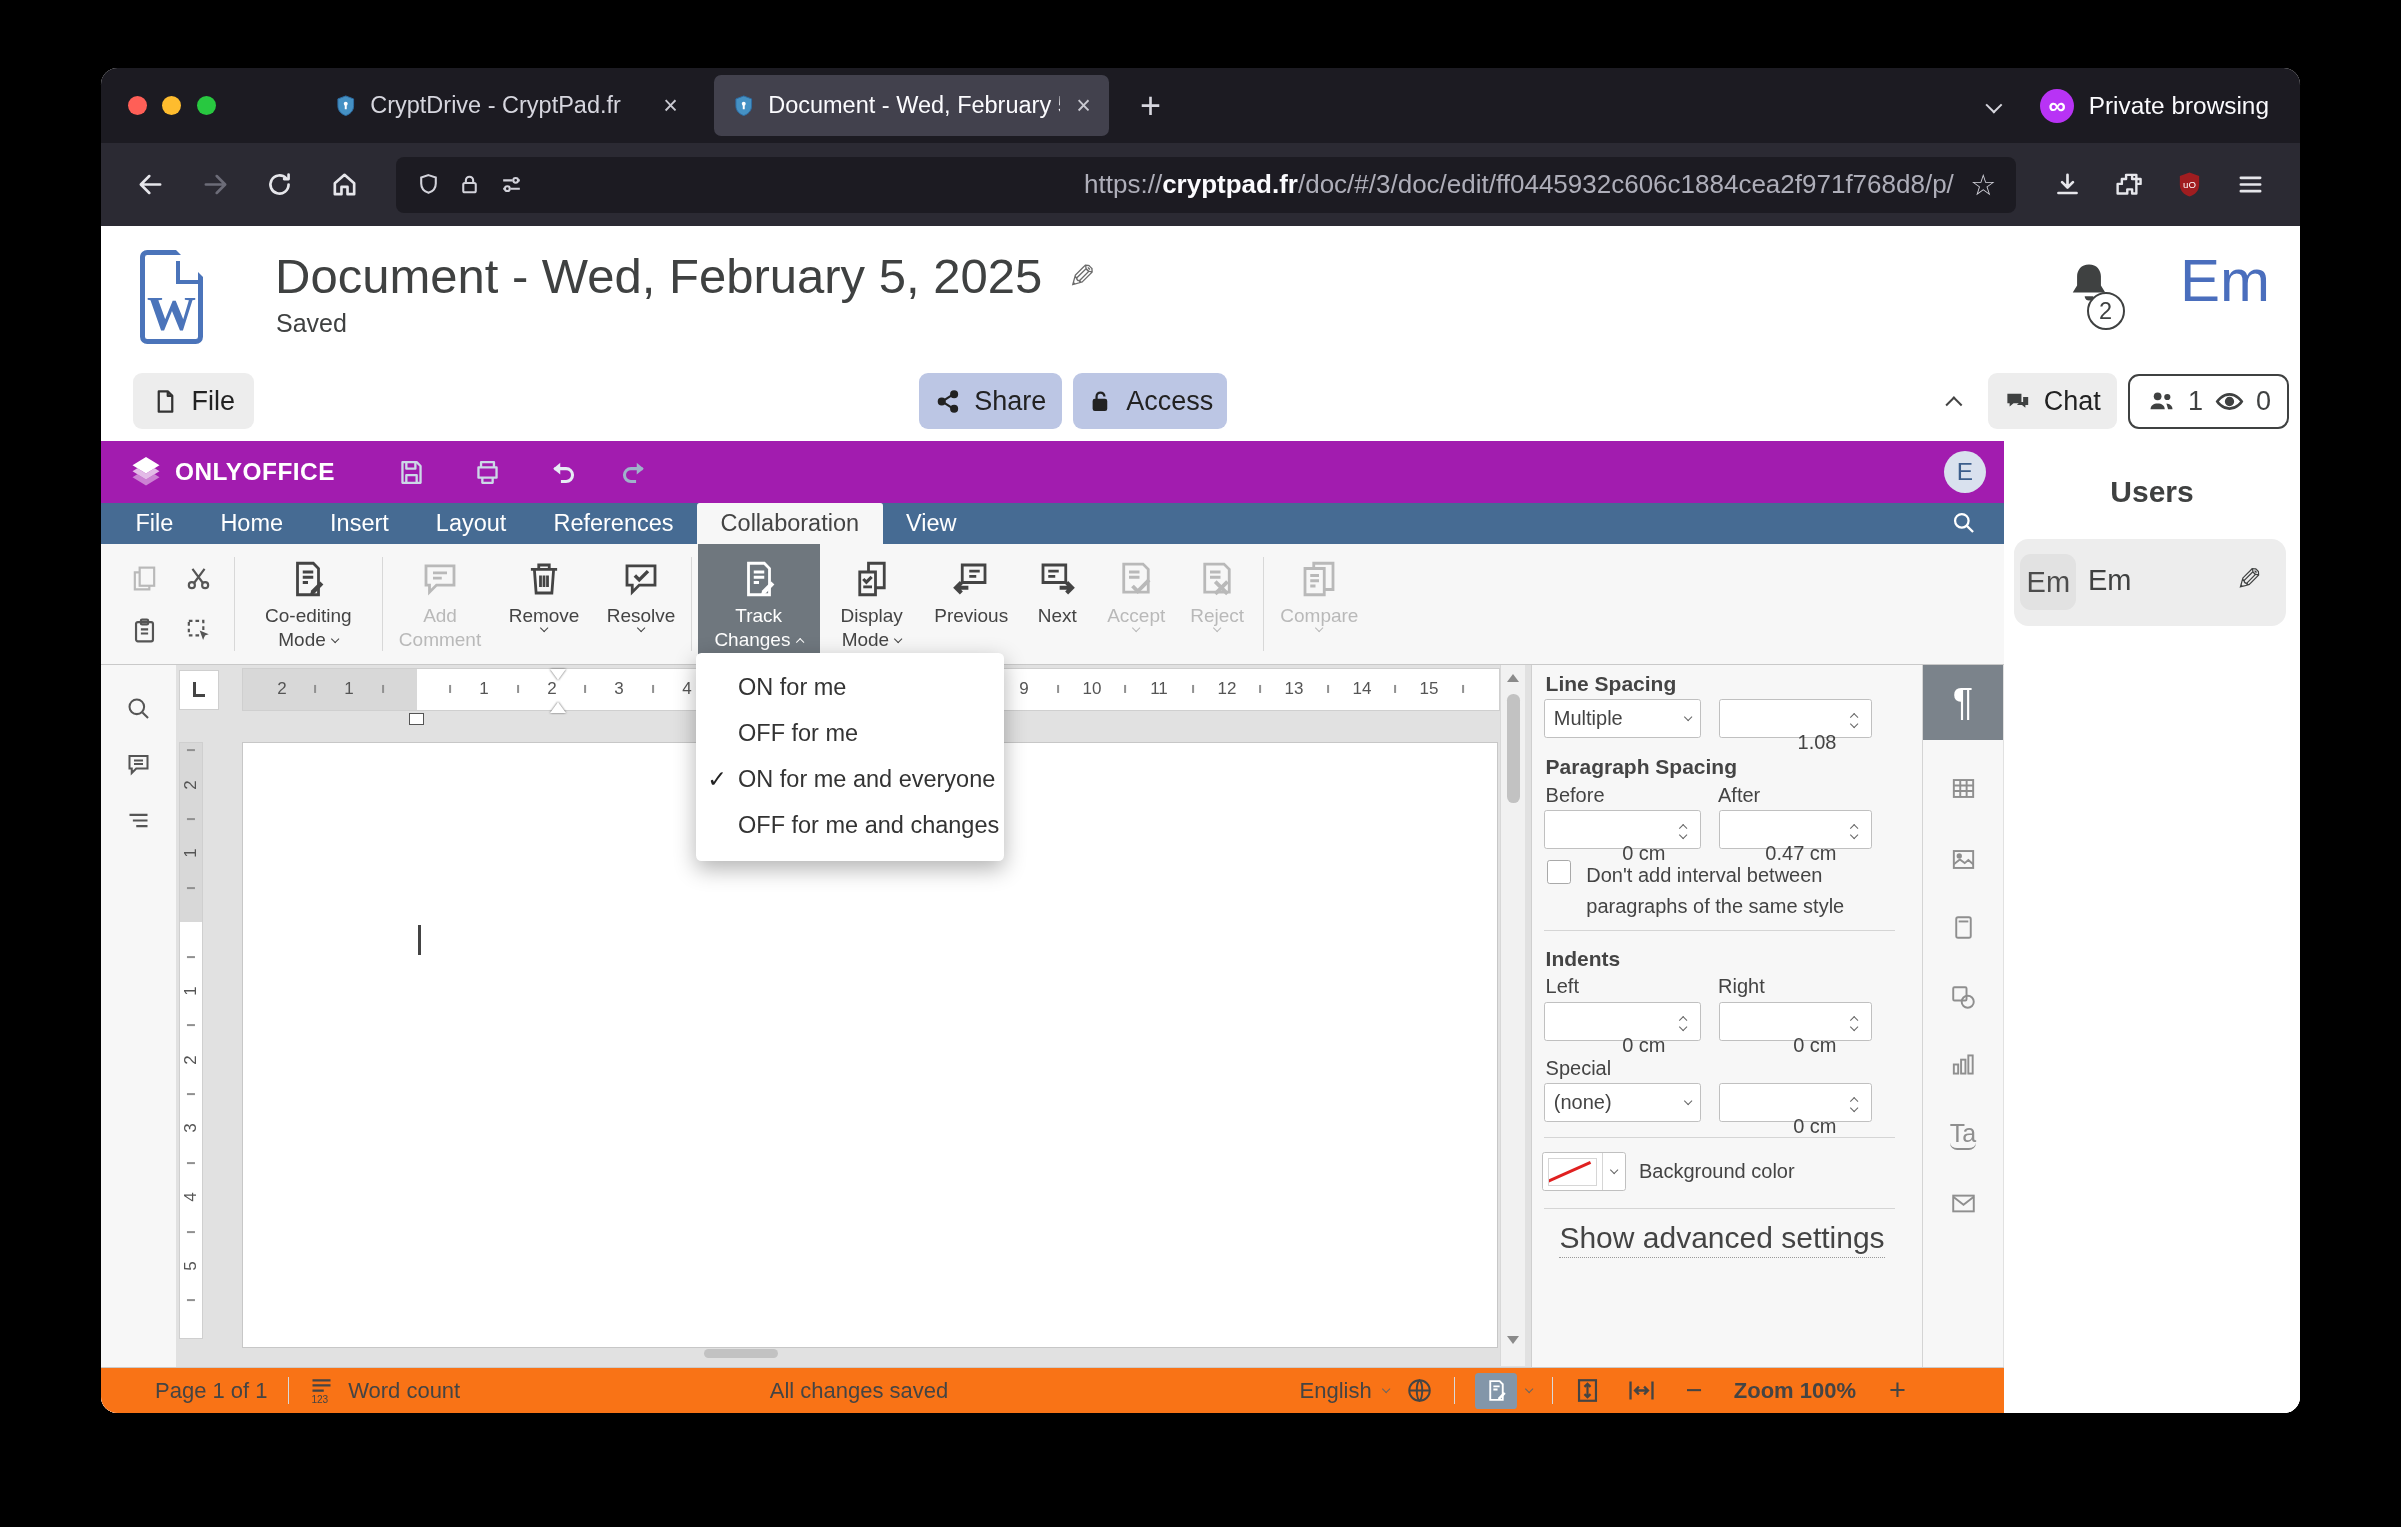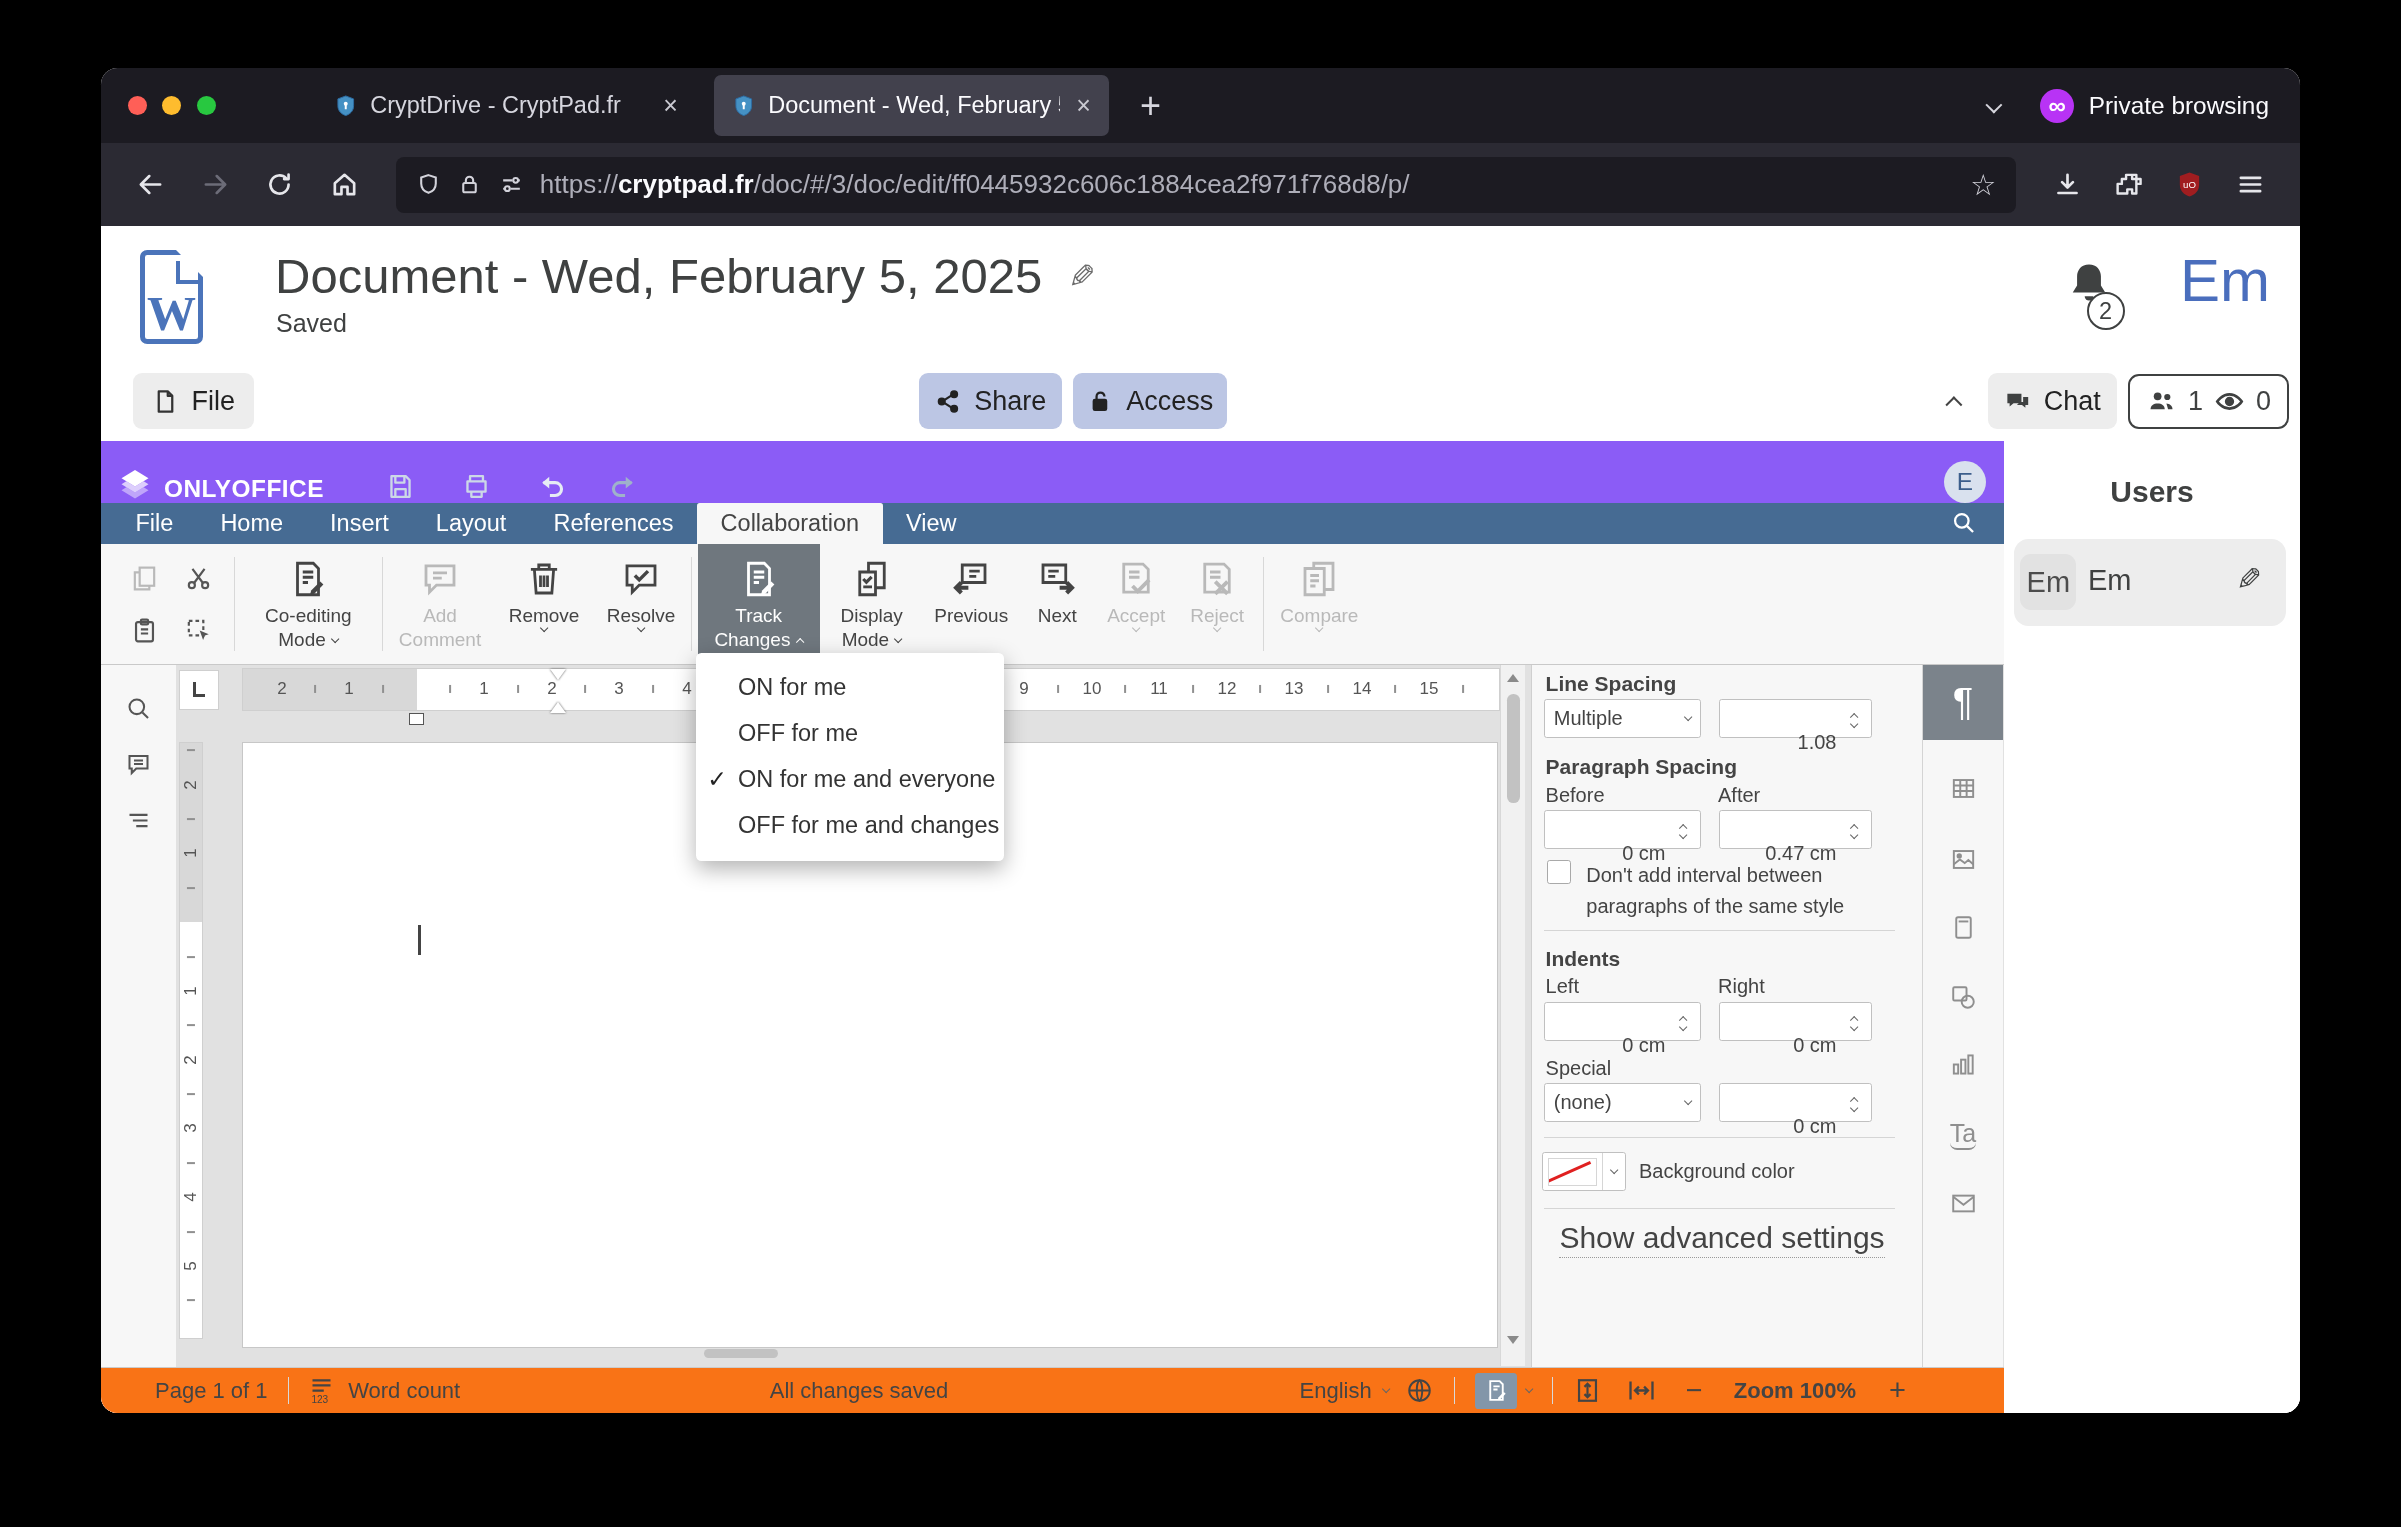--- a/index.html
+++ b/index.html
@@ -19,21 +19,21 @@
   .tab .close{font-size:25px;color:#c9c9d1;padding:0 3.6px;}
   .newtab{color:#d6d6de;font-size:36px;font-weight:300;margin-left:22px;padding:0 9px;}
   .tabbar-right{margin-left:auto;display:flex;align-items:center;gap:40px;padding-right:31px;}
   .alltabs-chev{color:#d6d6de;}
   .private-pill{display:flex;align-items:center;gap:14.5px;color:#fbfbfe;font-size:24.4px;}
   .private-ico{width:34px;height:34px;border-radius:50%;background:#b833f5;color:#fff;display:flex;align-items:center;justify-content:center;font-size:24.4px;font-weight:bold;}
   .navbar{height:83px;background:#2b2a33;display:flex;align-items:center;gap:12.7px;padding:0 23.5px;flex:0 0 auto;}
   .nav-ic{width:52px;height:52px;display:flex;align-items:center;justify-content:center;color:#e6e6eb;border-radius:7.2px;flex:0 0 auto;}
   .nav-ic.dis{color:#6c6c78;}
   .nav-ic svg{width:29px;height:29px;}
-  .urlbox{flex:1;height:56px;background:#1c1b22;border-radius:8.1px;display:flex;align-items:center;gap:16.3px;padding:0 20px;margin:0 12.7px;}
+  .urlbox{flex:1;height:56px;background:#1c1b22;border-radius:8.1px;display:flex;align-items:center;gap:16.3px;padding:0 20px;margin:0 12.7px;text-align:right;}
   .urlbox svg{width:25px;height:25px;color:#d2d2da;flex:0 0 auto;}
   .urltext{flex:1;font-size:26px;color:#aeaeb9;white-space:nowrap;overflow:hidden;}
   .urltext b{color:#fbfbfe;font-weight:bold;}
   .star{font-size:29px;color:#d2d2da;}
   .navbar-right{display:flex;align-items:center;gap:9px;}
 
   
   .page{flex:1;position:relative;background:#fff;overflow:hidden;}
   .wdoc{position:absolute;left:39px;top:24.4px;width:63px;height:94px;border:5.4px solid #4b74ba;border-radius:7.2px;background:#fff;}
   .wdoc .fold{position:absolute;right:-5.4px;top:-5.4px;width:0;height:0;border-top:27px solid #fff;border-left:27px solid transparent;}
@@ -58,21 +58,21 @@
   .collapse-btn{position:absolute;left:1826px;top:156px;width:54px;height:43px;border-radius:7.2px;display:flex;align-items:center;justify-content:center;color:#444;}
 
   
   .chev{display:inline-block;width:8.1px;height:8.1px;border-right:2.3px solid currentColor;border-bottom:2.3px solid currentColor;transform:rotate(45deg);margin-top:-3.6px;}
   .chev.up{transform:rotate(-135deg);margin-top:3.6px;}
   .chev.big{width:11.8px;height:11.8px;border-width:2.7px;}
   .chev.sm{width:6.3px;height:6.3px;border-width:1.8px;}
 
   
   .editor{position:absolute;left:0;top:215px;bottom:0;width:1903px;display:flex;flex-direction:column;background:#f7f7f7;}
-  .oo-head{height:62px;background:#8b5cf6;display:flex;align-items:flex-end;padding-left:16px;flex:0 0 auto;}
+  .oo-head{height:62px;background:#a21caf;display:flex;align-items:center;padding-left:27px;flex:0 0 auto;}
   .oo-logo{width:36px;height:36px;}
   .oo-brand{color:#fff;font-size:24.4px;font-weight:bold;letter-spacing:0.5px;margin-left:11px;}
   .oo-hic{width:34px;height:34px;color:#ccd8e7;display:flex;align-items:center;justify-content:center;}
   .oo-hic svg{width:31px;height:31px;}
   .oo-avatar{width:42px;height:42px;border-radius:50%;background:#d9e1ee;color:#3c5e8c;font-size:24.4px;display:flex;align-items:center;justify-content:center;margin-left:auto;margin-right:18px;}
   .oo-tabs{height:41px;background:#466b93;display:flex;align-items:flex-end;padding-left:11px;flex:0 0 auto;}
   .oo-tab{padding:0 23.5px;line-height:41px;font-size:23.5px;color:#fff;white-space:nowrap;}
   .oo-tab.active{background:#f7f7f7;color:#444;border-radius:2.7px 2.7px 0 0;}
   .oo-tabs-search{margin-left:auto;margin-right:27px;color:#fff;align-self:center;}
   .oo-tabs-search svg{width:27px;height:27px;}

